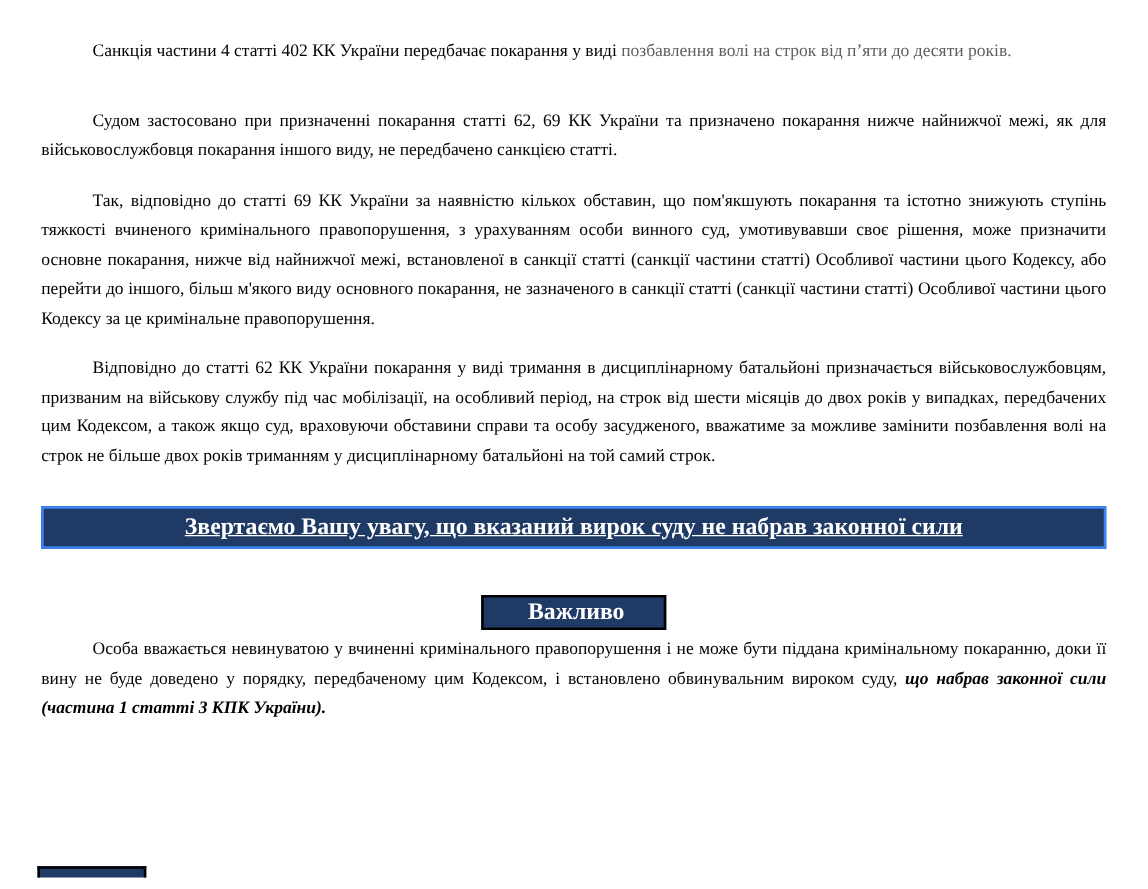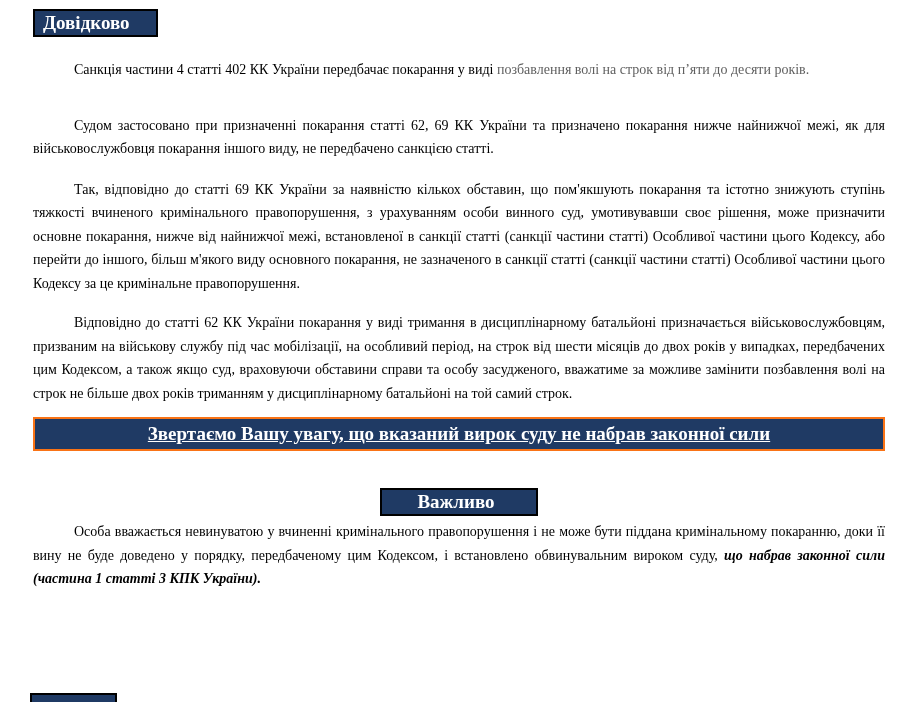--- a/index.html
+++ b/index.html
@@ -39,41 +39,41 @@
     line-height: 23.5px;
     text-align: justify;
     text-indent: 41px;
   }
   .p1 { margin-top: 21px; }
   .p2 { margin-top: 32px; }
   .p3 { margin-top: 17px; }
   .p4 { margin-top: 16px; }
   .muted { color: #5f5f5f; }
   .banner {
-    margin-top: 12px;
+    margin-top: 28px;
     width: 852px;
     box-sizing: border-box;
     background: #1f3a64;
-    border: 2px solid #f97316;
+    border: 2px solid #3b82f6;
     text-align: center;
     padding: 2px 0 3px 0;
   }
   .banner-text {
     color: #ffffff;
     font-weight: bold;
     font-size: 19px;
     line-height: 25px;
     text-decoration: underline;
   }
   .badge-center-wrap {
     margin-top: 37px;
     text-align: center;
   }
   .badge-important {
-    padding: 1px 41px 2px 35px;
+    padding: 1px 31px 2px 35px;
   }
   .p5 { margin-top: 4px; }
   .emph {
     font-weight: bold;
     font-style: italic;
   }
   .partial-badge {
     position: absolute;
     left: 30px;
     bottom: 0;
@@ -83,21 +83,20 @@
     border: 2px solid #000000;
     border-bottom: none;
     box-sizing: border-box;
   }
 </style>
 </head>
 <body>
 
 <div class="page">
 
-  <div class="badge badge-ref">Довідково</div>
 
   <p class="body-par p1"><span>Санкція частини 4 статті 402 КК України передбачає покарання у виді </span><span class="muted">позбавлення волі на строк від п’яти до десяти років.</span></p>
 
   <p class="body-par p2">Судом застосовано при призначенні покарання статті 62, 69 КК України та призначено покарання нижче найнижчої межі, як для військовослужбовця покарання іншого виду, не передбачено санкцією статті.</p>
 
   <p class="body-par p3">Так, відповідно до статті 69 КК України за наявністю кількох обставин, що пом'якшують покарання та істотно знижують ступінь тяжкості вчиненого кримінального правопорушення, з урахуванням особи винного суд, умотивувавши своє рішення, може призначити основне покарання, нижче від найнижчої межі, встановленої в санкції статті (санкції частини статті) Особливої частини цього Кодексу, або перейти до іншого, більш м'якого виду основного покарання, не зазначеного в санкції статті (санкції частини статті) Особливої частини цього Кодексу за це кримінальне правопорушення.</p>
 
   <p class="body-par p4">Відповідно до статті 62 КК України покарання у виді тримання в дисциплінарному батальйоні призначається військовослужбовцям, призваним на військову службу під час мобілізації, на особливий період, на строк від шести місяців до двох років у випадках, передбачених цим Кодексом, а також якщо суд, враховуючи обставини справи та особу засудженого, вважатиме за можливе замінити позбавлення волі на строк не більше двох років триманням у дисциплінарному батальйоні на той самий строк.</p>
 
   <div class="banner">

